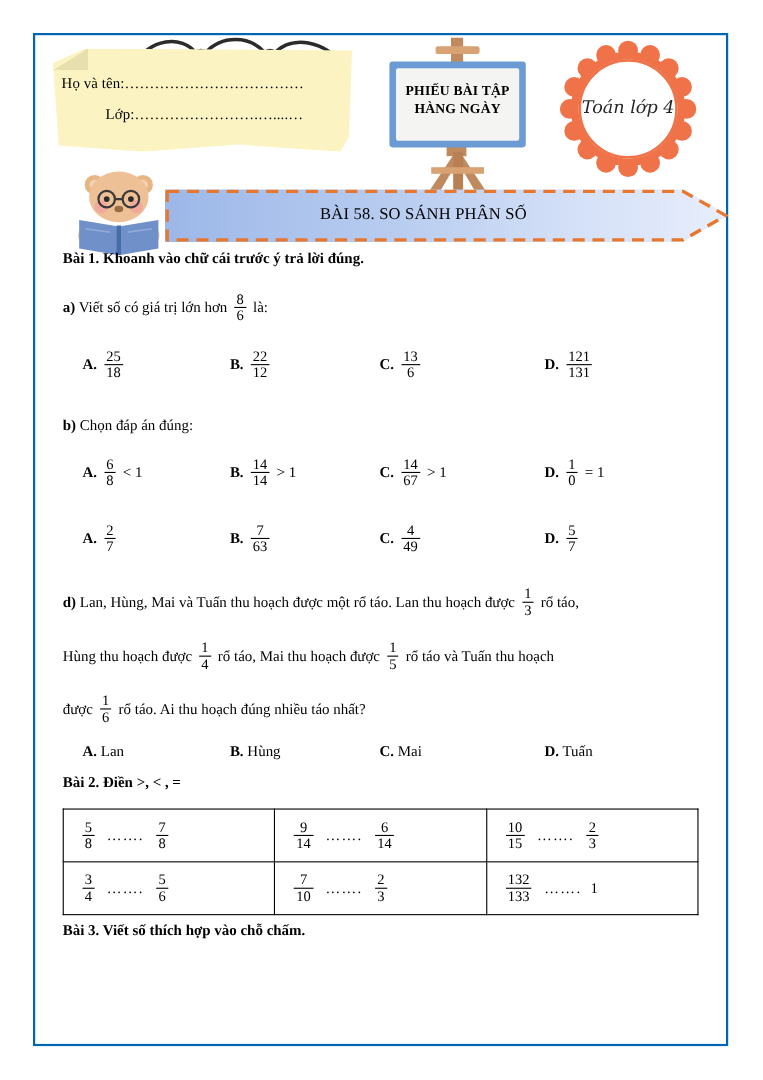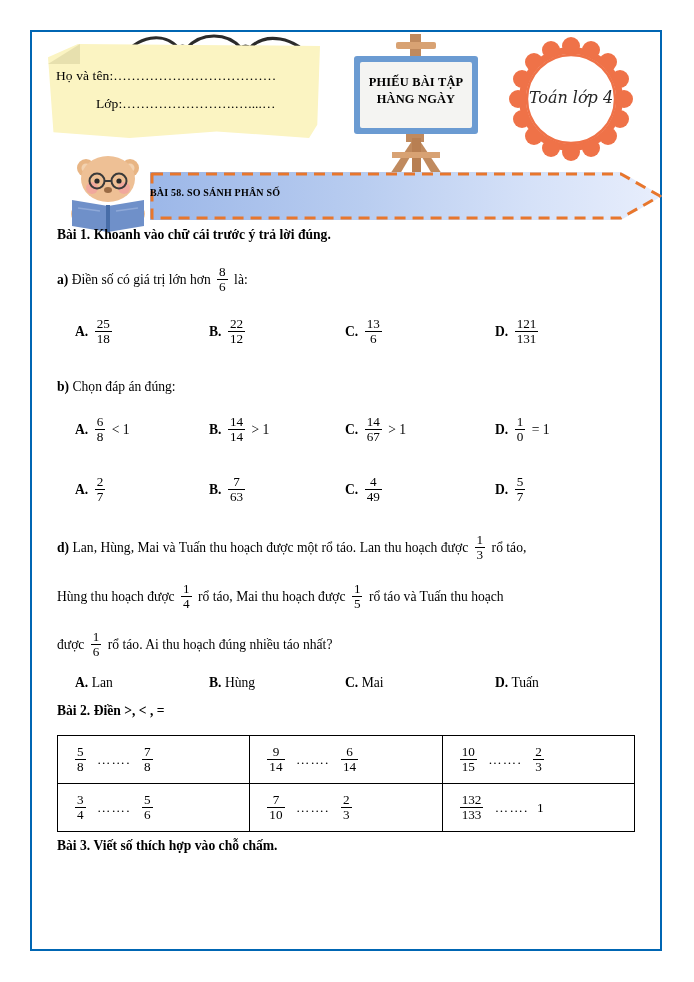--- a/index.html
+++ b/index.html
@@ -128,22 +128,23 @@
     inset: 0;
     background: linear-gradient(90deg, #9cb7e8 0%, #b9cdf0 42%,
                                 #d5e1f8 74%, #e8eefc 100%);
     clip-path: polygon(0 0, 92% 0, 100% 50%, 92% 100%, 0 100%);
   }
   #lesson-banner-title {
     position: absolute;
     left: 0;
     top: 15px;
     width: 470px;
-    font-size: 10px;
-    font-weight: bold;
+    text-align: center;
+    font-size: 15px;
+    font-weight: normal;
     letter-spacing: .2px;
   }
 
   
   #bear {
     position: absolute;
     left: 66px;
     top: 154px;
     width: 84px;
     height: 78px;
@@ -313,21 +314,21 @@
       <path d="M50 57 L72 54"></path>
   </g>
 </svg>
 
 <div id="content">
 
   <div class="q-heading">Bài 1. Khoanh vào chữ cái trước ý trả lời đúng.</div>
 
   <div class="q-line" style="margin-top:22px">
     <span class="bold">a)</span>
-    <span>Điền số có giá trị lớn hơn</span>
+    <span>Viết số có giá trị lớn hơn</span>
     <span class="frac">
       <span class="num">8</span>
       <span class="den">6</span>
     </span>
     <span>là:</span>
   </div>
 
   <div class="options" style="margin-top:24px">
     <div class="opt" style="left:18px">
       <span class="lbl">A.</span>

